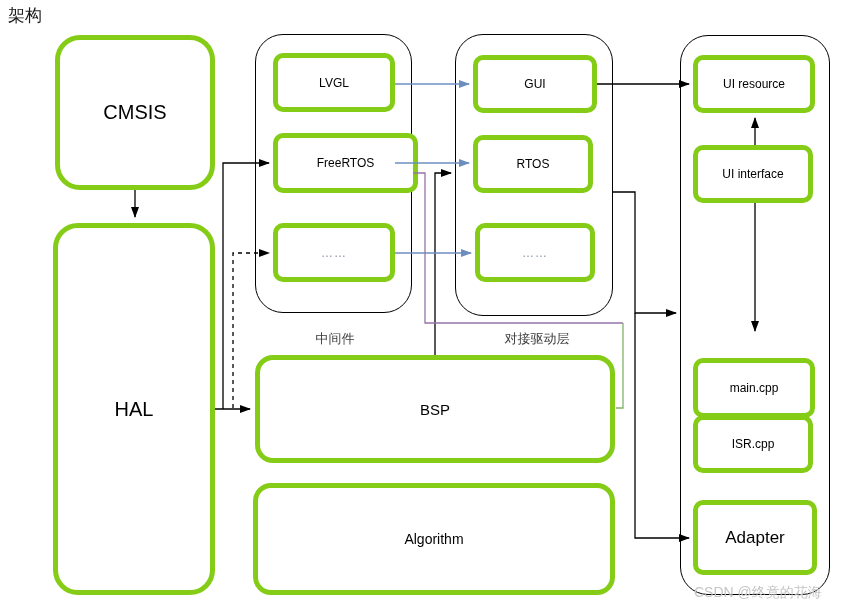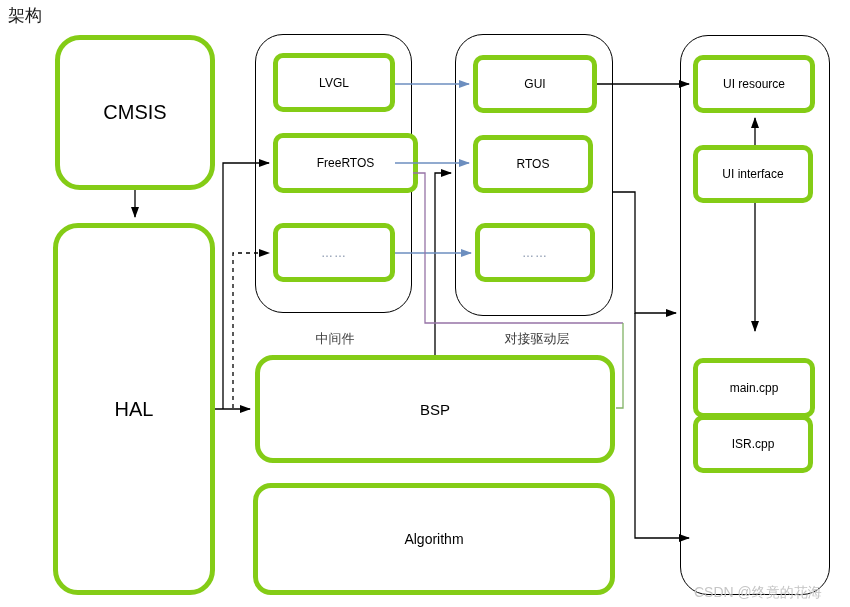--- a/index.html
+++ b/index.html
@@ -117,20 +117,23 @@
   </div>
   <div class="node r10" style="left:693px;top:55px;width:122px;height:58px;">
     <span>UI resource</span>
   </div>
   <div class="node r10" style="left:693px;top:335px;width:122px;height:60px;margin-top:23px;">
     <span>main.cpp</span>
   </div>
   <div class="node r10" style="left:693px;top:415px;width:120px;height:58px;">
     <span>ISR.cpp</span>
   </div>
+  <div class="node adapter-size r10" style="left:693px;top:500px;width:124px;height:75px;">
+    <span>Adapter</span>
+  </div>
 
   <svg class="wires" width="850" height="607" viewBox="0 0 850 607">
     <defs>
       <marker id="arrB" markerWidth="11" markerHeight="8" refX="10" refY="4" orient="auto" markerUnits="userSpaceOnUse">
         <path d="M0,0 L11,4 L0,8 Z" fill="#000000"></path>
       </marker>
       <marker id="arrBlue" markerWidth="11" markerHeight="8" refX="10" refY="4" orient="auto" markerUnits="userSpaceOnUse">
         <path d="M0,0 L11,4 L0,8 Z" fill="#6c8ebf"></path>
       </marker>
     </defs>

